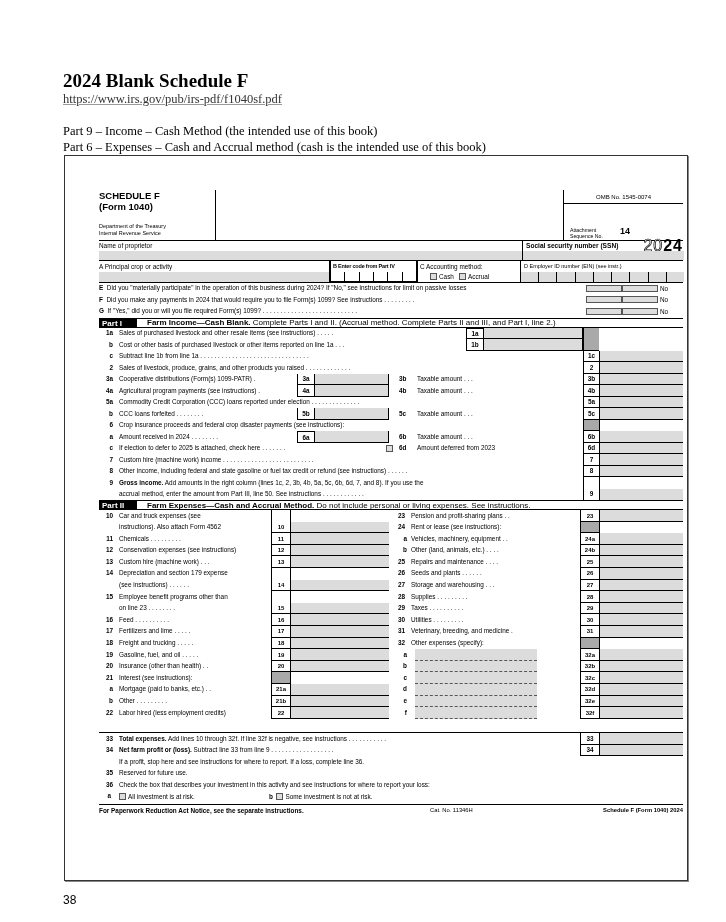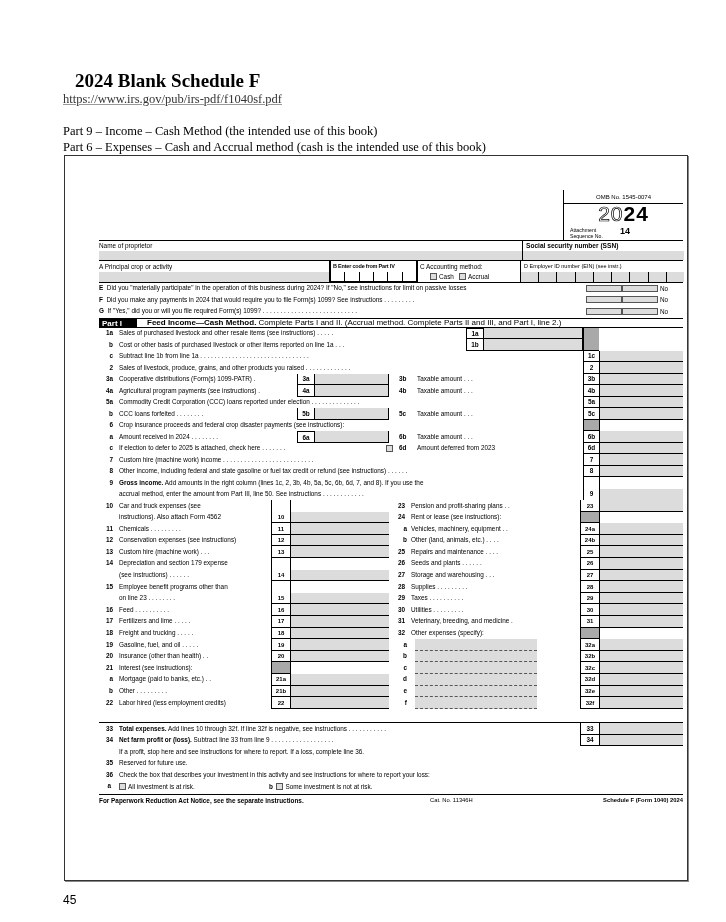--- a/index.html
+++ b/index.html
@@ -1,19 +1,19 @@
 <!DOCTYPE html>
 <html><head>
 <meta charset="utf-8">
 <style>
   * { box-sizing: border-box; margin: 0; padding: 0; }
   html, body { width: 726px; height: 922px; background: #ffffff; overflow: hidden; }
   body { position: relative; font-family: "Liberation Serif", "DejaVu Serif", serif; color: #000; }
 
-  .doc-title { position: absolute; left: 63px; top: 70px; font-size: 19px; font-weight: bold; margin-left: 12px; }
+  .doc-title { position: absolute; left: 63px; top: 70px; font-size: 19px; font-weight: bold; }
   .doc-link { position: absolute; left: 63px; top: 92px; font-size: 12.5px; color: #333; text-decoration: underline; text-decoration-color: #999; }
   .doc-line { position: absolute; left: 63px; font-size: 12.5px; }
   .doc-line.l1 { top: 124px; }
   .doc-line.l2 { top: 140px; }
   .page-num { position: absolute; left: 63px; top: 893px; font-size: 12px; font-family: "Liberation Sans", sans-serif; }
 
   .frame { position: absolute; left: 64px; top: 155px; width: 624px; height: 726px; border: 1px solid #333; box-shadow: 1px 1px 0 #888; }
 
   .form { position: absolute; left: 99px; top: 190px; width: 584px; font-family: "Liberation Sans", "DejaVu Sans", sans-serif; font-size: 6.4px; line-height: 1; }
 
@@ -22,21 +22,21 @@
   .hdr-left { position: absolute; left: 0; top: 0; width: 117px; height: 51px; border-right: 1px solid #000; }
   .sched-title { font-weight: bold; font-size: 9.5px; line-height: 11px; }
   .dept { position: absolute; top: 33px; font-size: 5.5px; line-height: 7px; }
   .hdr-mid { position: absolute; left: 117px; top: 0; width: 347px; height: 51px; text-align: center; }
   .main-title { font-weight: bold; font-size: 13px; margin-top: 4px; }
   .attach { font-weight: bold; font-size: 6.3px; margin-top: 9px; }
   .goto { font-weight: bold; font-size: 6.3px; margin-top: 4px; }
   .goto i { font-style: italic; }
   .hdr-right { position: absolute; left: 464px; top: 0; width: 120px; height: 51px; border-left: 1px solid #000; }
   .omb { font-size: 6px; text-align: center; padding: 4px 0 3px; border-bottom: 1px solid #000; }
-  .year { text-align: center; font-size: 21px; font-weight: bold; line-height: 20px; letter-spacing: 1px; }
+  .year { text-align: right; font-size: 16px; font-weight: bold; line-height: 20px; letter-spacing: 1px; margin-top: 32px; }
   .year .outline { color: #fff; -webkit-text-stroke: 0.7px #000; font-weight: normal; }
   .seq { position: absolute; left: 6px; bottom: 2px; font-size: 5.2px; line-height: 5.5px; }
   .seq b { position: absolute; left: 50px; top: 1px; font-size: 9px; }
 
   .name-row { position: relative; height: 20px; border-bottom: 1px solid #000; }
   .name-row .lbl { position: absolute; left: 0; top: 2px; }
   .name-row .fill { position: absolute; left: 0; top: 10px; width: 423px; height: 9px; background: #dcdcdc; }
   .ssn { position: absolute; left: 423px; top: 0; width: 161px; height: 20px; border-left: 1px solid #000; }
   .ssn .lbl { left: 3px; font-weight: bold; font-size: 6.6px; }
   .ssn .fill { left: 0; width: 161px; }
@@ -112,20 +112,28 @@
 <div class="doc-title">2024 Blank Schedule F</div>
 <div class="doc-link">https://www.irs.gov/pub/irs-pdf/f1040sf.pdf</div>
 <div class="doc-line l1">Part 9 – Income – Cash Method (the intended use of this book)</div>
 <div class="doc-line l2">Part 6 – Expenses – Cash and Accrual method (cash is the intended use of this book)</div>
 
 <div class="frame"></div>
 
 <div class="form">
 
   <div class="hdr">
+    <div class="hdr-left">
+      <div class="sched-title">SCHEDULE F</div>
+      <div class="sched-title">(Form 1040)</div>
+      <div class="dept">
+        <div>Department of the Treasury</div>
+        <div>Internal Revenue Service</div>
+      </div>
+    </div>
     <div class="hdr-right">
       <div class="omb">OMB No. 1545-0074</div>
       <div class="year"><span class="outline">20</span><span>24</span></div>
       <div class="seq">
         <div>Attachment</div>
         <div>Sequence No.</div>
         <b>14</b>
       </div>
     </div>
   </div>
@@ -184,21 +192,21 @@
     <div class="q"><b>F</b>&nbsp; <span>Did you make any payments in 2024 that would require you to file Form(s) 1099? See instructions  .  .  .  .  .  .  .  .  .</span></div>
     <div class="yn"><span><span class="cb"></span><span>Yes</span></span><span><span class="cb"></span><span>No</span></span></div>
   </div>
   <div class="efg">
     <div class="q"><b>G</b>&nbsp; <span>If "Yes," did you or will you file required Form(s) 1099?  .  .  .  .  .  .  .  .  .  .  .  .  .  .  .  .  .  .  .  .  .  .  .  .  .  .  .</span></div>
     <div class="yn"><span><span class="cb"></span><span>Yes</span></span><span><span class="cb"></span><span>No</span></span></div>
   </div>
 
   <div class="part-hdr">
     <div class="part-tag">Part I</div>
-    <div class="part-text"><b>Feed Income—Cash Method.</b><span> Complete Parts I and II. (Accrual method. Complete Parts II and III, and Part I, line 2.)</span></div>
+    <div class="part-text"><b>Farm Income—Cash Blank.</b><span> Complete Parts I and II. (Accrual method. Complete Parts II and III, and Part I, line 2.)</span></div>
   </div>
 
   <div class="row">
     <span class="num">1a</span>
     <span class="txt">Sales of purchased livestock and other resale items (see instructions)  .  .  .  .  .</span>
     <span class="mb" style="left:367px;border-top:1px solid #000;">1a</span>
     <span class="ma" style="left:385px;width:99px;"></span>
     <span class="rb dark" style="border-bottom:none;"></span>
   </div>
   <div class="row">
@@ -290,20 +298,24 @@
   </div>
   <div class="row" style="height:23px;">
     <span class="num">9</span>
     <span class="txt"><b>Gross income.</b><span> Add amounts in the right column (lines 1c, 2, 3b, 4b, 5a, 5c, 6b, 6d, 7, and 8). If you use the</span></span>
     <span class="txt" style="top:14px;">accrual method, enter the amount from Part III, line 50. See instructions .  .  .  .  .  .  .  .  .  .  .  .</span>
     <span class="rb" style="height:23px;padding-top:14px;border-bottom:none;">9</span>
     <span class="ra blank" style="height:11.5px;"></span>
     <span class="ra" style="top:11.5px;border-bottom:none;"></span>
   </div>
 
+  <div class="part-hdr">
+    <div class="part-tag">Part II</div>
+    <div class="part-text"><b>Farm Expenses—Cash and Accrual Method.</b><span> Do not include personal or living expenses. See instructions.</span></div>
+  </div>
 
   <div class="p2" id="p2">
     <div class="col" id="col-left" style="left:0;width:290px;">
         <div class="erow tall">
           <span class="num">10</span>
           <span class="txt">Car  and  truck  expenses  (see</span>
           <span class="txt2">instructions). Also attach Form 4562</span>
           <span class="eb-top" style="left:172px;"></span>
           <span class="eb-top" style="left:191px;width:99px;"></span>
           <span class="eb" style="left:172px;">10</span>
@@ -543,13 +555,13 @@
     </div>
   </div>
 
   <div class="footer">
     <span class="f1">For Paperwork Reduction Act Notice, see the separate instructions.</span>
     <span class="f2">Cat. No. 11346H</span>
     <span class="f3">Schedule F (Form 1040) 2024</span>
   </div>
 </div>
 
-<div class="page-num">45</div>
+<div class="page-num">38</div>
 
 </body></html>

